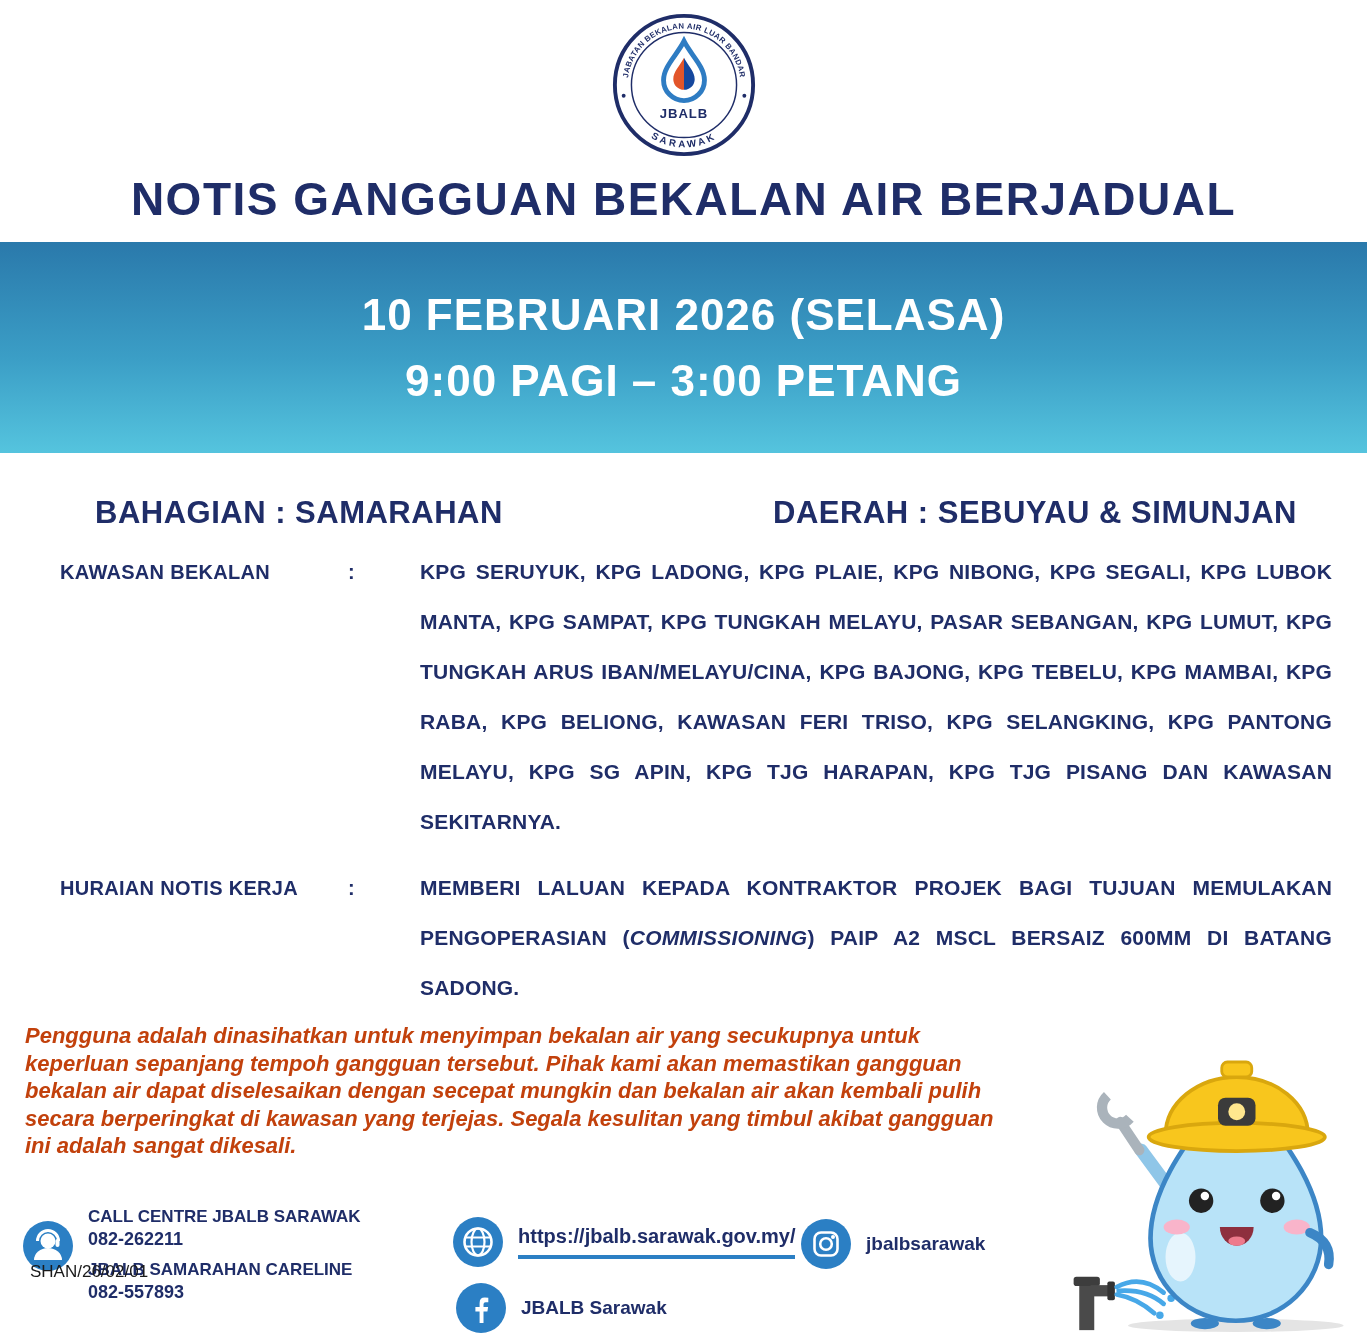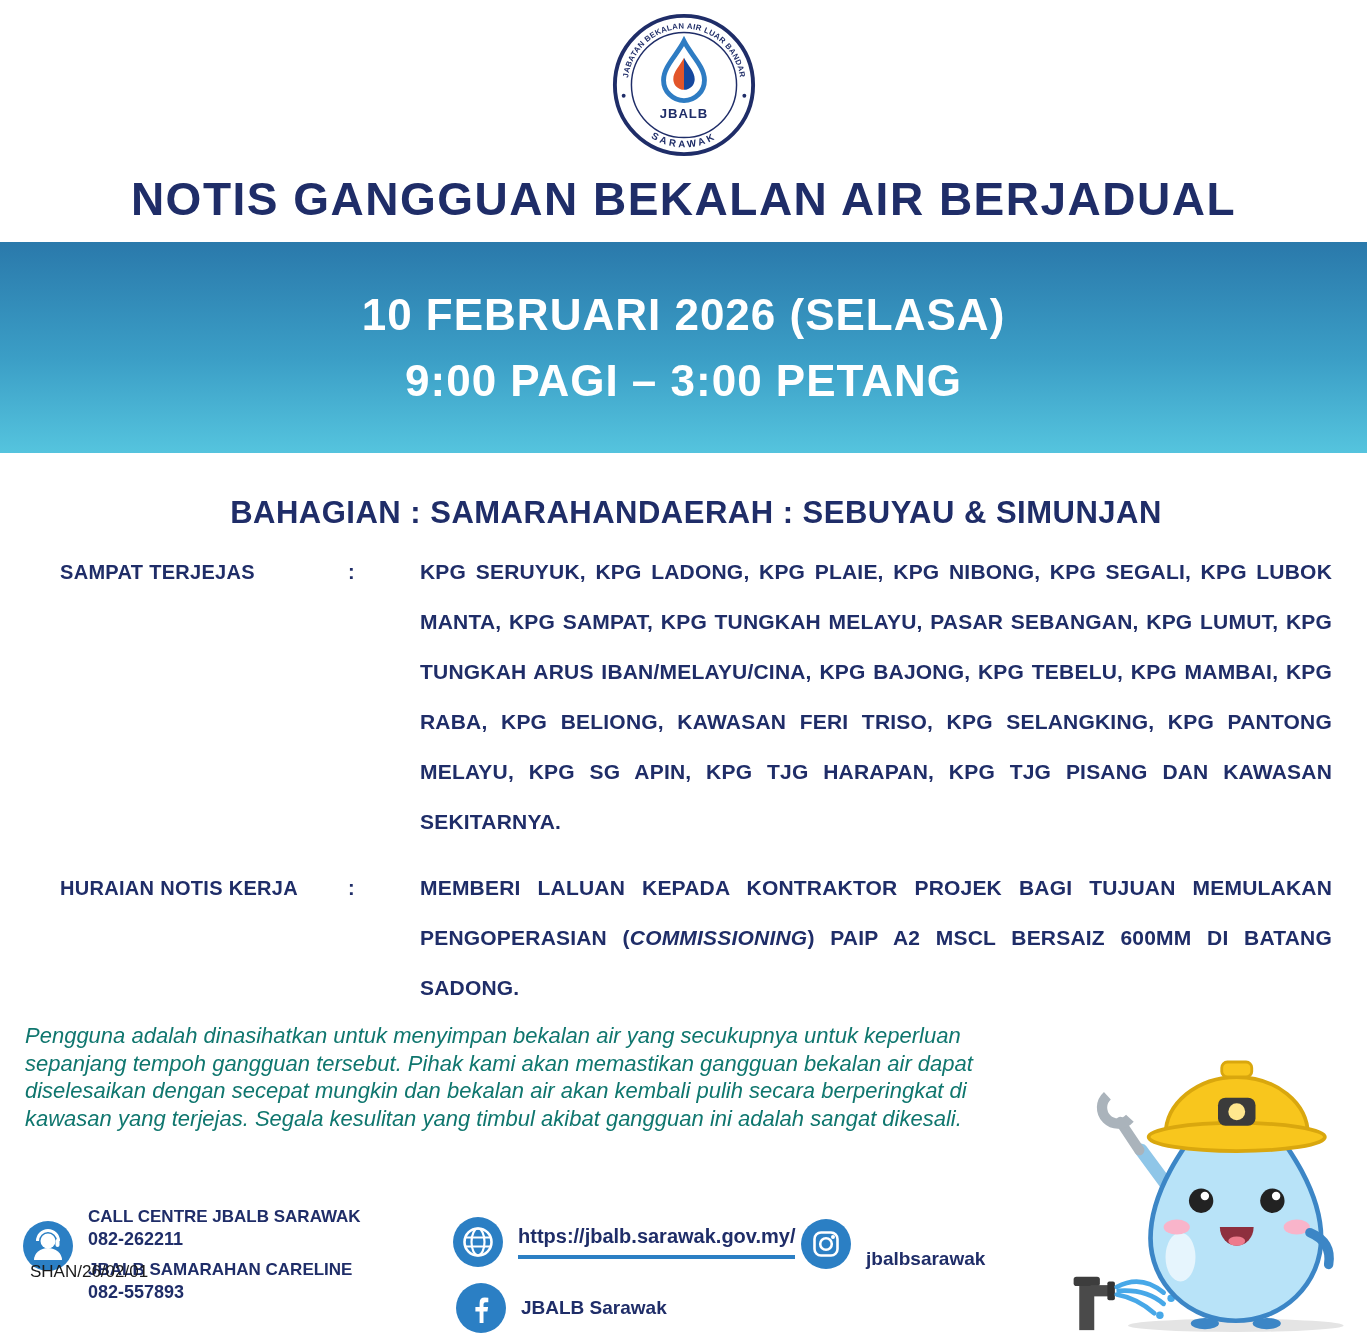--- a/index.html
+++ b/index.html
@@ -12,31 +12,31 @@
   .logo-wrap { display:flex; justify-content:center; padding-top:12px; }
 
   .title { margin-top:14px; text-align:center; font-size:46px; font-weight:700;
            color:var(--navy); letter-spacing:1.5px; }
 
   .schedule { margin-top:16px; height:211px;
               background:linear-gradient(180deg,#2a79ab 0%, #3b9ec6 55%, #55c4de 100%);
               display:flex; flex-direction:column; align-items:center; justify-content:center; gap:16px; }
   .schedule-line { color:#fff; font-size:44px; font-weight:700; letter-spacing:1px; }
 
-  .region { display:flex; justify-content:center; margin:42px 70px 0 95px; }
+  .region { display:flex; justify-content:space-between; margin:42px 70px 0 95px; }
   .region-item { font-size:31px; font-weight:700; color:var(--navy); letter-spacing:0.5px; }
 
   .detail { display:flex; margin:16px 35px 0 60px; color:var(--navy); }
   .detail-label { flex:0 0 288px; font-size:20px; font-weight:700; padding-top:14px; letter-spacing:0.3px; }
   .detail-colon { flex:0 0 72px; font-size:20px; font-weight:700; padding-top:14px; }
   .detail-text  { flex:1; font-size:21px; font-weight:700; line-height:50px; text-align:justify; letter-spacing:0.2px; }
   .detail-text em { font-style:italic; }
 
   .advisory { position:absolute; left:25px; top:1022px; width:992px;
-              font-size:22px; font-style:italic; color:#0f766e; line-height:27.5px; }
+              font-size:22px; font-style:italic; color:#c2410c; line-height:27.5px;font-weight:bold; }
 
   .contact-banner { position:absolute; left:0; top:1130px; width:1100px; height:50px; }
   .cb-bar { position:absolute; left:0; top:0; width:952px; height:50px;
             background:linear-gradient(90deg,#12869b,#23a5ba);
             display:flex; align-items:center; justify-content:center; }
   .cb-heading { color:#fff; font-size:28px; font-weight:700; letter-spacing:1px; }
   .stripe { position:absolute; top:0; height:50px; width:24px; background:#23a5ba; transform:skewX(-32deg); }
   .s1 { left:970px; } .s2 { left:1008px; } .s3 { left:1046px; }
 
   .contacts { position:absolute; left:0; top:1196px; width:1060px; height:134px; color:var(--navy); }
@@ -90,21 +90,21 @@
     <div class="schedule-line">10 FEBRUARI 2026 (SELASA)</div>
     <div class="schedule-line">9:00 PAGI – 3:00 PETANG</div>
   </div>
 
   <div class="region">
     <div class="region-item">BAHAGIAN : SAMARAHAN</div>
     <div class="region-item">DAERAH : SEBUYAU &amp; SIMUNJAN</div>
   </div>
 
   <div class="detail">
-    <div class="detail-label">SAMPAT TERJEJAS</div>
+    <div class="detail-label">KAWASAN BEKALAN</div>
     <div class="detail-colon">:</div>
     <div class="detail-text">KPG SERUYUK, KPG LADONG, KPG PLAIE, KPG NIBONG, KPG SEGALI, KPG LUBOK MANTA, KPG SAMPAT, KPG TUNGKAH MELAYU, PASAR SEBANGAN, KPG LUMUT, KPG TUNGKAH ARUS IBAN/MELAYU/CINA, KPG BAJONG, KPG TEBELU, KPG MAMBAI, KPG RABA, KPG BELIONG, KAWASAN FERI TRISO, KPG SELANGKING, KPG PANTONG MELAYU, KPG SG APIN, KPG TJG HARAPAN, KPG TJG PISANG DAN KAWASAN SEKITARNYA.</div>
   </div>
 
   <div class="detail">
     <div class="detail-label">HURAIAN NOTIS KERJA</div>
     <div class="detail-colon">:</div>
     <div class="detail-text"><span>MEMBERI LALUAN KEPADA KONTRAKTOR PROJEK BAGI TUJUAN MEMULAKAN PENGOPERASIAN (</span><em>COMMISSIONING</em><span>) PAIP A2 MSCL BERSAIZ 600MM DI BATANG SADONG.</span></div>
   </div>
 
@@ -146,21 +146,21 @@
     <div class="cg" style="left:455px; top:86px;">
       <span class="icon-circle">
         <svg viewBox="0 0 52 52" width="52" height="52" aria-hidden="true">
           <circle cx="26" cy="26" r="25" fill="#2b7fc4"></circle>
           <path d="M28.5 41 v-11.4 h3.9 l.7 -4.7 h-4.6 v-2.7 q0 -2 2.1 -2 h2.7 v-4.4 q-1.7 -.3 -3.5 -.3 -5.2 0 -5.2 5.4 v4 h-4.2 v4.7 h4.2 V41 z" fill="#fff"></path>
         </svg>
       </span>
       <span class="handle">JBALB Sarawak</span>
     </div>
 
-    <div class="cg" style="left:800px; top:22px;align-items:flex-end;">
+    <div class="cg" style="left:800px; top:22px;">
       <span class="icon-circle">
         <svg viewBox="0 0 52 52" width="52" height="52" aria-hidden="true">
           <circle cx="26" cy="26" r="25" fill="#2b7fc4"></circle>
           <rect x="14.5" y="14.5" width="23" height="23" rx="6.5" fill="none" stroke="#fff" stroke-width="2.6"></rect>
           <circle cx="26" cy="26" r="5.8" fill="none" stroke="#fff" stroke-width="2.6"></circle>
           <circle cx="33" cy="19" r="2" fill="#fff"></circle>
         </svg>
       </span>
       <span class="handle">jbalbsarawak</span>
     </div>

